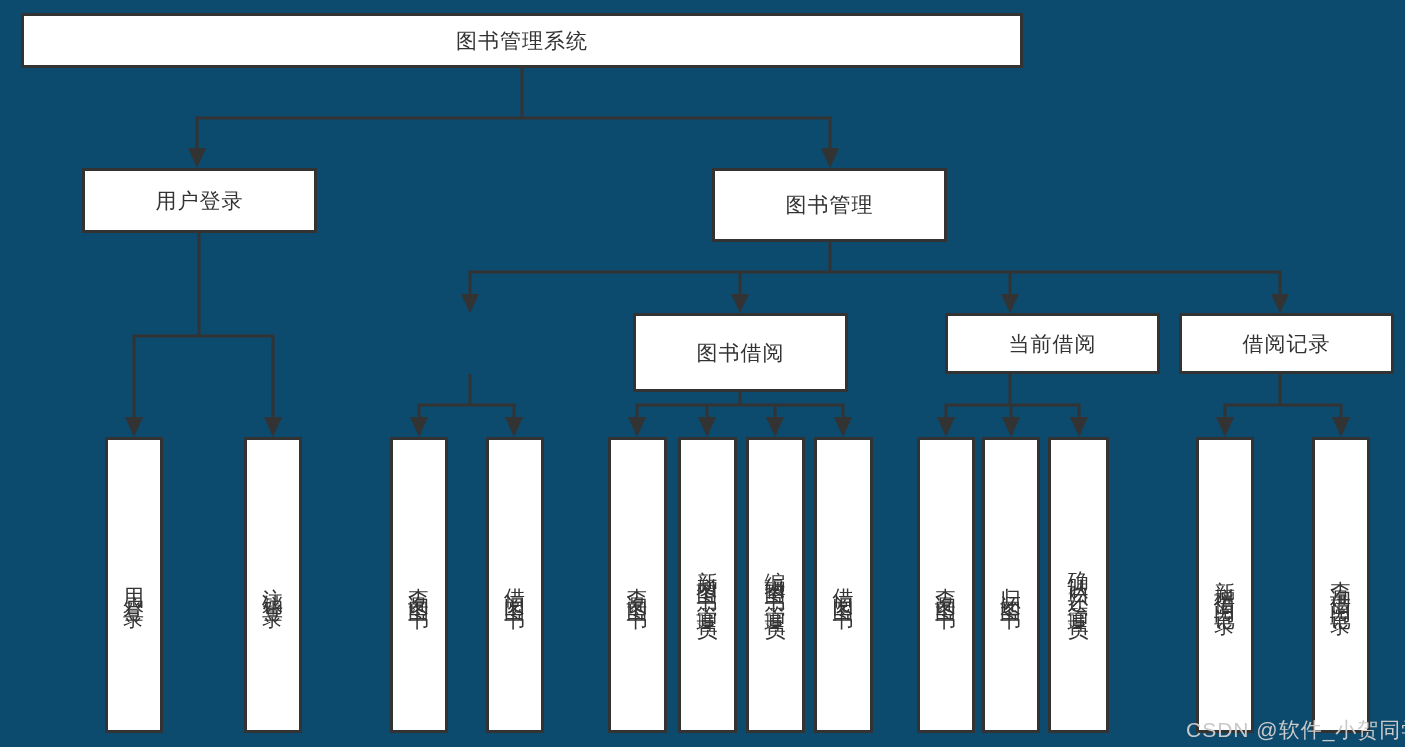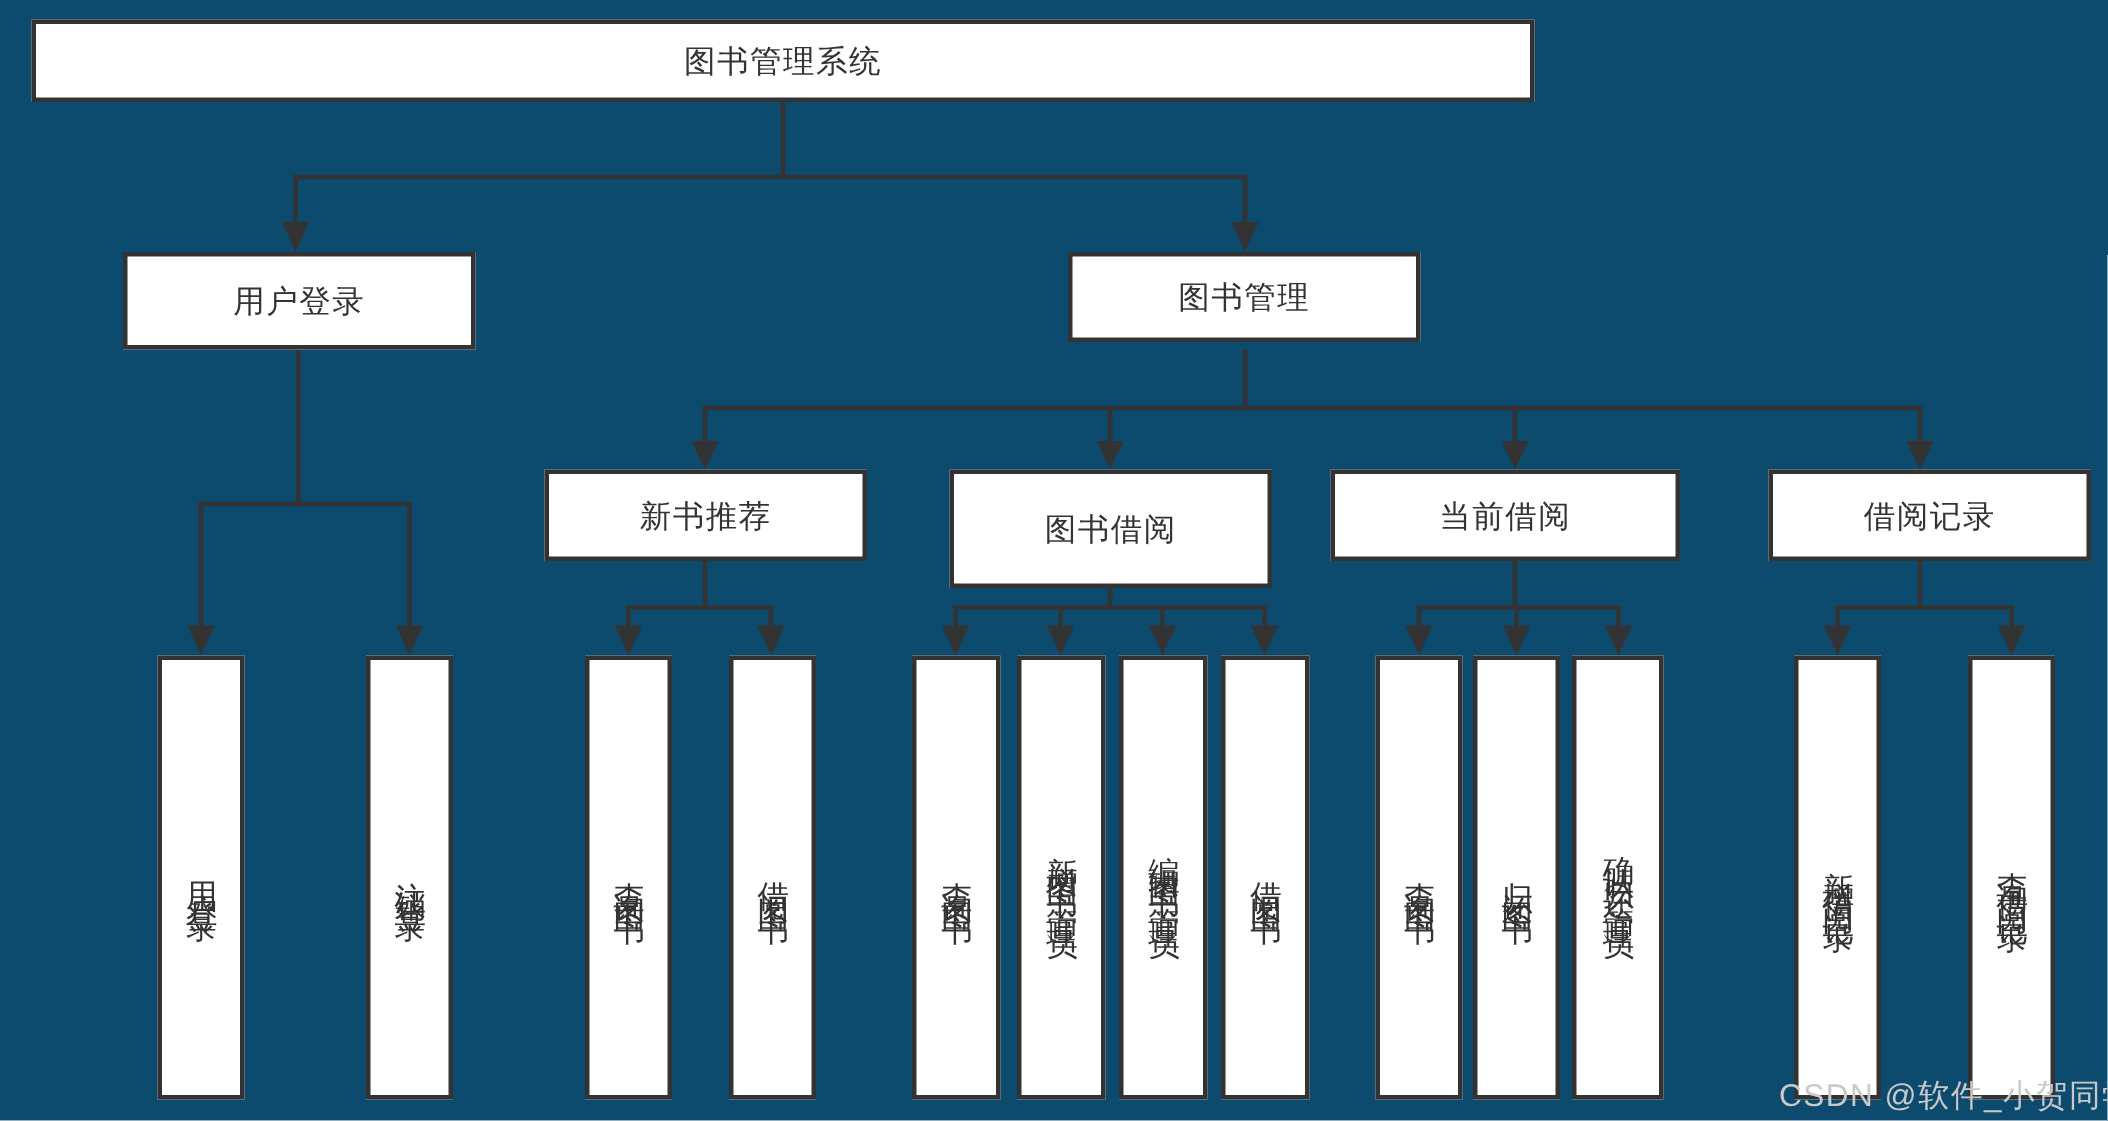--- a/index.html
+++ b/index.html
@@ -131,25 +131,24 @@
     </g>
     <g fill="#333333" stroke="none">
       <polygon points="1216,417 1234,417 1225,437"></polygon>
       <polygon points="1332,417 1350,417 1341,437"></polygon>
     </g>
   </svg>
 
   <div class="hbox" style="left:21px; top:13px; width:1002px; height:55px;">图书管理系统</div>
 
   <div class="hbox" style="left:82px; top:168px; width:235px; height:65px;">用户登录</div>
-  <div class="hbox" style="left:712px; top:168px; width:235px; height:60px;">图书管理</div>
+  <div class="hbox" style="left:712px; top:168px; width:235px; height:74px;">图书管理</div>
 
-  <div class="hbox" style="left:363px; top:313px; width:215px; height:61px;">新书推荐</div>
   <div class="hbox" style="left:633px; top:313px; width:215px; height:79px;">图书借阅</div>
-  <div class="hbox" style="left:887px; top:313px; width:233px; height:61px;">当前借阅</div>
+  <div class="hbox" style="left:945px; top:313px; width:215px; height:61px;">当前借阅</div>
   <div class="hbox" style="left:1179px; top:313px; width:215px; height:61px;">借阅记录</div>
 
   <div class="vbox" style="left:105px; width:58px;">
     <span class="vtext">用户登录</span>
   </div>
   <div class="vbox" style="left:244px; width:58px;">
     <span class="vtext">注销登录</span>
   </div>
 
   <div class="vbox" style="left:390px; width:58px;">

